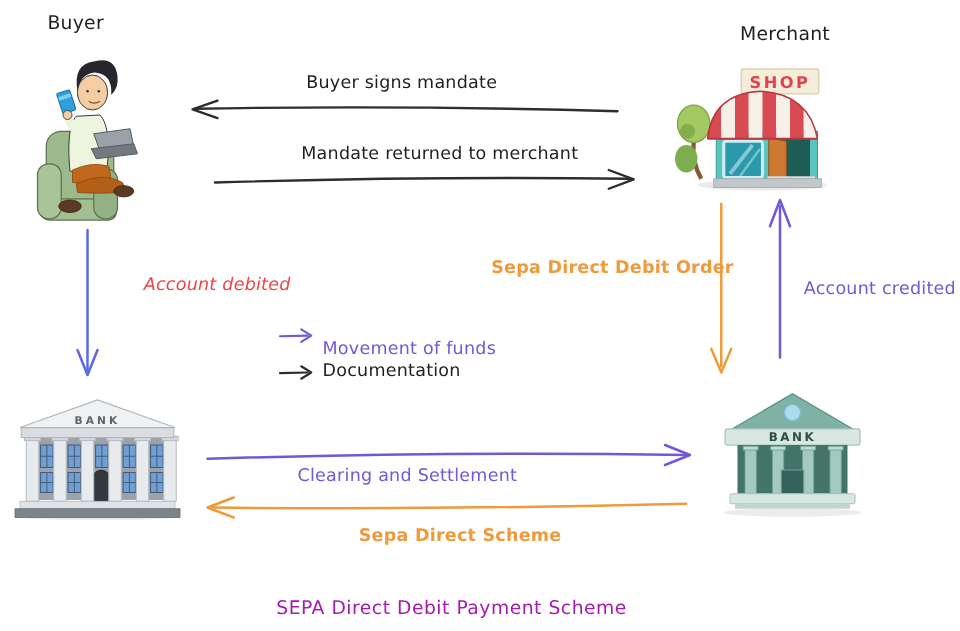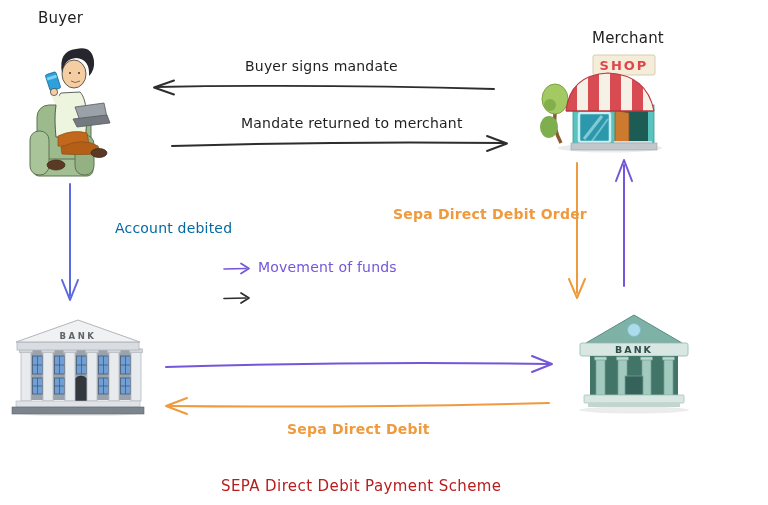--- a/index.html
+++ b/index.html
@@ -6,23 +6,23 @@
   .canvas{
     position:relative;width:768px;height:505px;background:#ffffff;overflow:hidden;
     font-family:"DejaVu Sans",sans-serif;
   }
   .lbl{
     position:absolute;white-space:nowrap;color:#1f1f1f;
     font-size:14px;letter-spacing:.2px;line-height:1.1;
   }
   .entity-lbl{font-size:15px;}
   .purple{color:#7456d8;}
-  .blue{color:#0369a1;}
+  .blue{color:#ef4444;font-style:italic;}
   .orange{color:#ef9a3d;font-weight:bold;}
-  .red{color:#b91c1c;}
+  .red{color:#a21caf;}
   .illus{position:absolute;}
   svg{display:block;}
   svg text{font-family:"DejaVu Sans",sans-serif;}
 </style>
 </head>
 <body>
 
 <div class="canvas">
 
   <svg class="illus" style="left:0;top:0" width="768" height="505" viewBox="0 0 768 505" fill="none" stroke-linecap="round" stroke-linejoin="round">
@@ -202,34 +202,37 @@
       <rect x="64.5" y="47" width="12" height="3" fill="#bedcd2"></rect>
         <rect x="86.5" y="47" width="12" height="3" fill="#bedcd2"></rect>
     </g>
     <rect x="49" y="66" width="18" height="19" fill="#35625a" stroke="#74a195" stroke-width="0.8"></rect>
     <rect x="8" y="85" width="100" height="8" rx="1" fill="#d8e7e1" stroke="#a8c3bb" stroke-width="0.8"></rect>
     <rect x="12" y="93" width="92" height="4" fill="#c2d6cf"></rect>
   </svg>
 
   <div class="lbl entity-lbl" style="left:38px;top:10px">Buyer</div>
 
-  <div class="lbl entity-lbl" style="left:592px;top:30px">Merchant</div>
+  <div class="lbl entity-lbl" style="left:592px;top:19px">Merchant</div>
 
   <div class="lbl" style="left:245px;top:59px">Buyer signs mandate</div>
 
   <div class="lbl" style="left:241px;top:116px">Mandate returned to merchant</div>
 
   <div class="lbl blue" style="left:115px;top:221px">Account debited</div>
 
   <div class="lbl orange" style="left:393px;top:207px">Sepa Direct Debit Order</div>
 
-
-  <div class="lbl purple" style="left:258px;top:260px">Movement of funds</div>
-
-
-
-  <div class="lbl orange" style="left:287px;top:422px">Sepa Direct Debit</div>
+  <div class="lbl purple" style="left:643px;top:224px">Account credited</div>
+
+  <div class="lbl purple" style="left:258px;top:272px">Movement of funds</div>
+
+  <div class="lbl" style="left:258px;top:290px">Documentation</div>
+
+  <div class="lbl purple" style="left:238px;top:374px">Clearing and Settlement</div>
+
+  <div class="lbl orange" style="left:287px;top:422px">Sepa Direct Scheme</div>
 
 
 
   <div class="lbl red" style="left:221px;top:478px;font-size:15px;letter-spacing:.4px">SEPA Direct Debit Payment Scheme</div>
 
 </div>
 
 </body></html>

